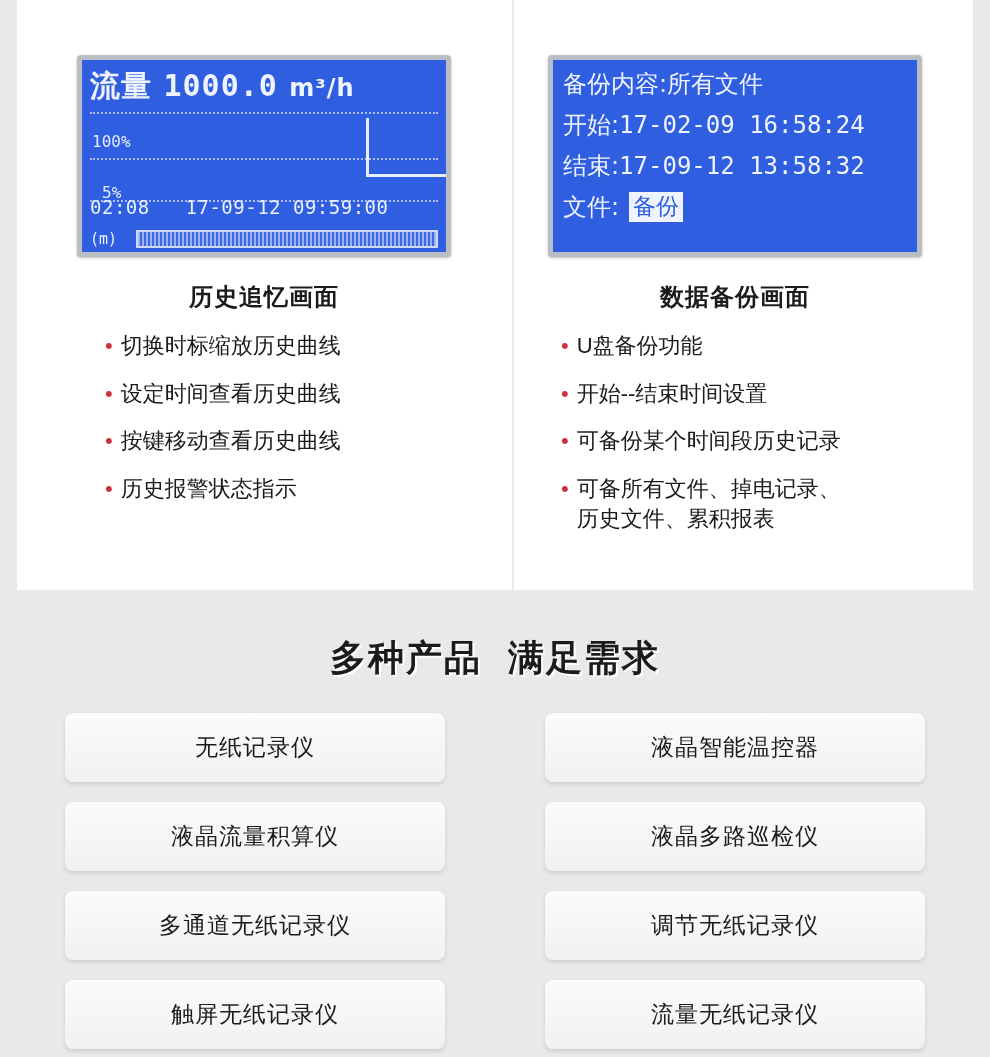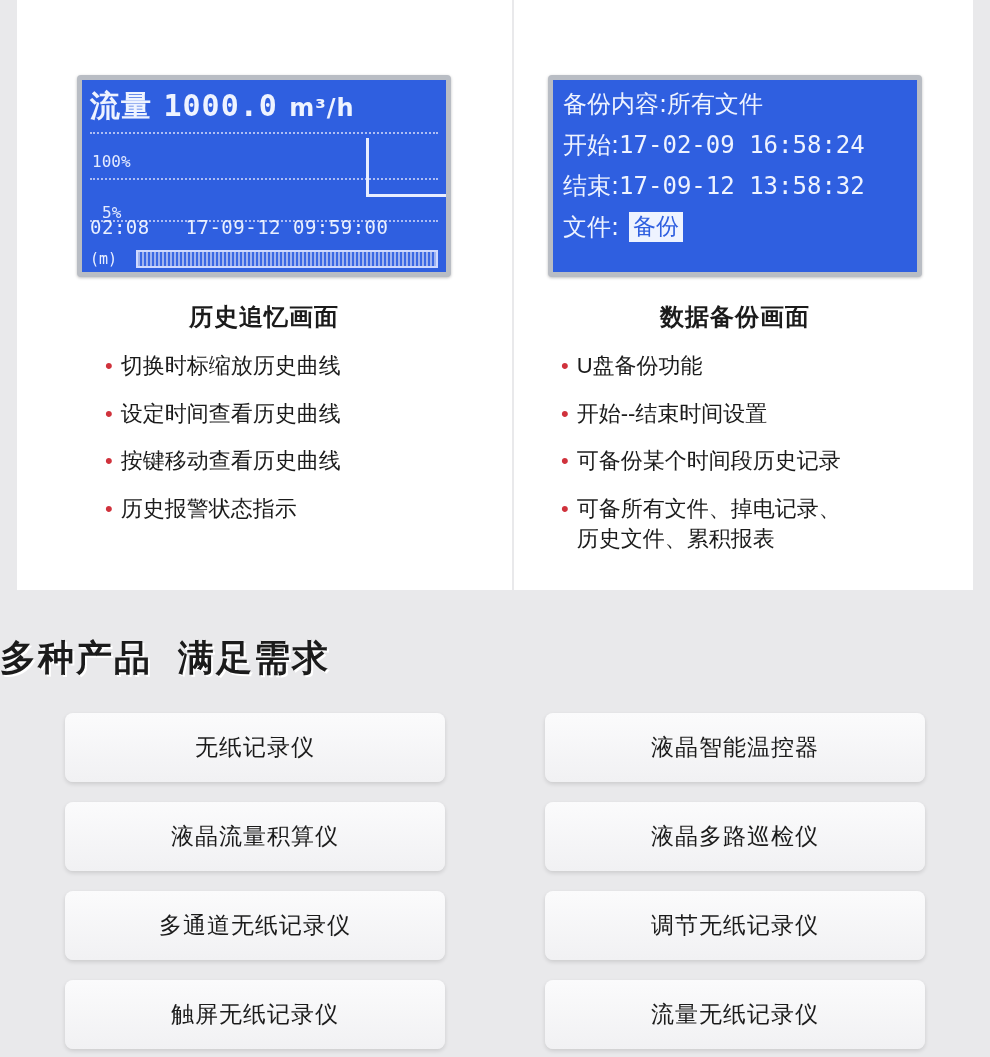--- a/index.html
+++ b/index.html
@@ -47,21 +47,20 @@
     width: 374px;
     height: 202px;
     background: #2f5fe0;
     border: 5px solid #b9bdc4;
     border-radius: 4px;
     box-shadow: 0 1px 3px rgba(0,0,0,0.25);
     position: relative;
     overflow: hidden;
     font-family: "DejaVu Sans Mono", monospace;
     color: #dfe8ff;
-    margin-top: 20px;
   }
   .lcd.right { width: 374px; height: 202px; }
 
   
   .lcd-head {
     position: absolute;
     left: 8px; top: 6px;
     font-size: 30px;
     letter-spacing: 1px;
     white-space: nowrap;
@@ -177,21 +176,21 @@
   }
   .bullet .txt { white-space: pre-line; }
 
   
   .bottom {
     position: absolute;
     left: 0; top: 592px; width: 990px; height: 465px;
     background: #e9e9eb;
   }
   .headline {
-    text-align: left;
+    text-align: center;
     margin-top: 42px;
     font-size: 36px;
     font-weight: 700;
     color: #1b1b1b;
     letter-spacing: 2px;
     text-shadow: 2px 2px 0 #ffffff;
   }
   .headline .gap { display: inline-block; width: 26px; }
   .cards {
     margin-top: 30px;

